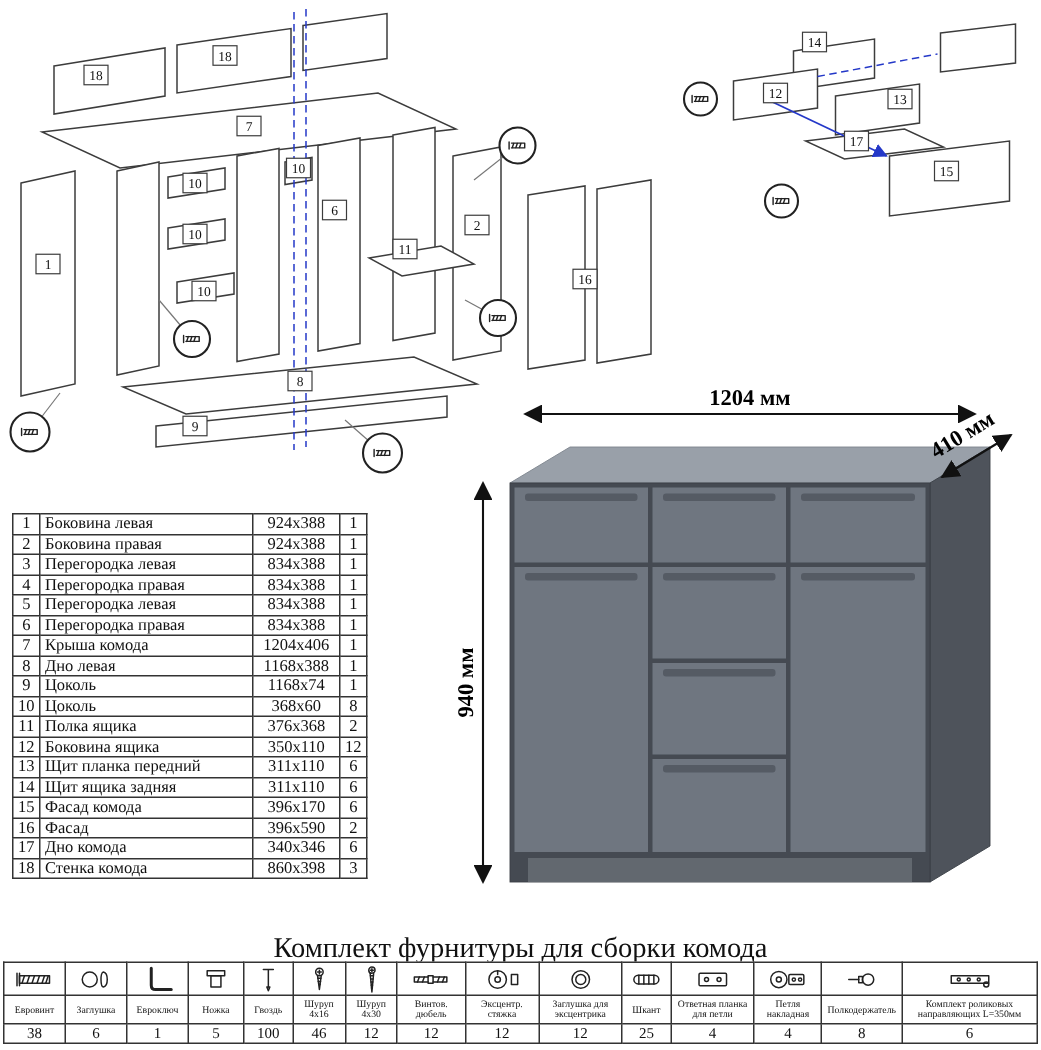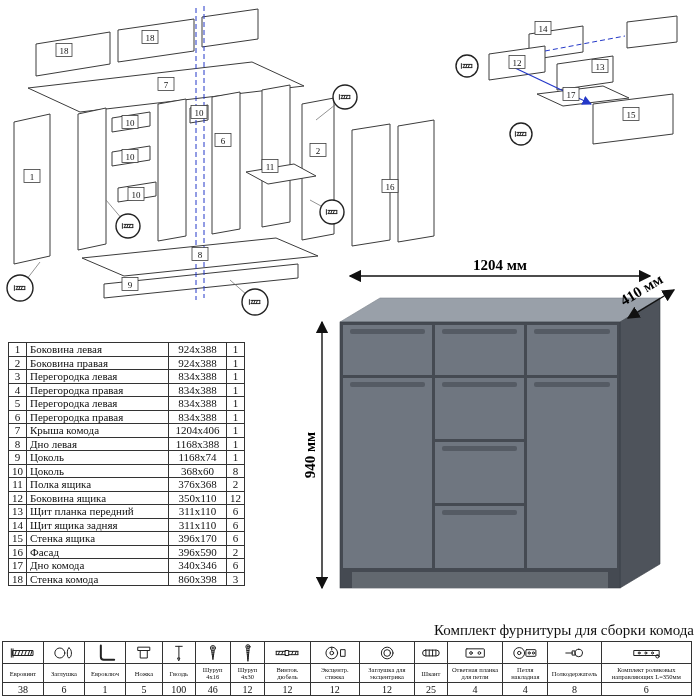--- a/index.html
+++ b/index.html
@@ -34,21 +34,21 @@
 
   
   #parts-table { position:absolute; left:8px; top:342px; border-collapse:collapse; background:#fff; }
   #parts-table td { border:1px solid #333; font-size:11px; line-height:12.5px; height:13px; padding:0 3px; white-space:nowrap; }
   td.c-num  { width:17px; text-align:center; padding:0; }
   td.c-name { width:142px; text-align:left; }
   td.c-size { width:58px; text-align:center; }
   td.c-qty  { width:17px; text-align:center; padding:0; }
 
   
-  #hardware-title { position:absolute; top:622px; left:0; width:694px; text-align:right; font-size:15px; }
+  #hardware-title { position:absolute; top:622px; left:0; width:694px; text-align:center; font-size:19px; }
   #hardware-table { position:absolute; top:641px; left:2px; width:690px; border-collapse:collapse; table-layout:fixed; background:#fff; }
   #hardware-table td { border:1px solid #333; text-align:center; vertical-align:middle; overflow:hidden; }
   .hw-icon-cell { height:22px; }
   .hw-icon { width:100%; height:20px; display:block; }
   .hw-name-cell { font-size:6.5px; line-height:7px; height:19px; padding:0 1px; }
   .hw-qty-cell { font-size:10px; height:13px; }
 </style>
 </head>
 <body>
 
@@ -399,21 +399,21 @@
 
         <tr>
           <td class="c-num">14</td>
           <td class="c-name">Щит ящика задняя</td>
           <td class="c-size">311x110</td>
           <td class="c-qty">6</td>
         </tr>
 
         <tr>
           <td class="c-num">15</td>
-          <td class="c-name">Стенка ящика</td>
+          <td class="c-name">Фасад комода</td>
           <td class="c-size">396x170</td>
           <td class="c-qty">6</td>
         </tr>
 
         <tr>
           <td class="c-num">16</td>
           <td class="c-name">Фасад</td>
           <td class="c-size">396x590</td>
           <td class="c-qty">2</td>
         </tr>

